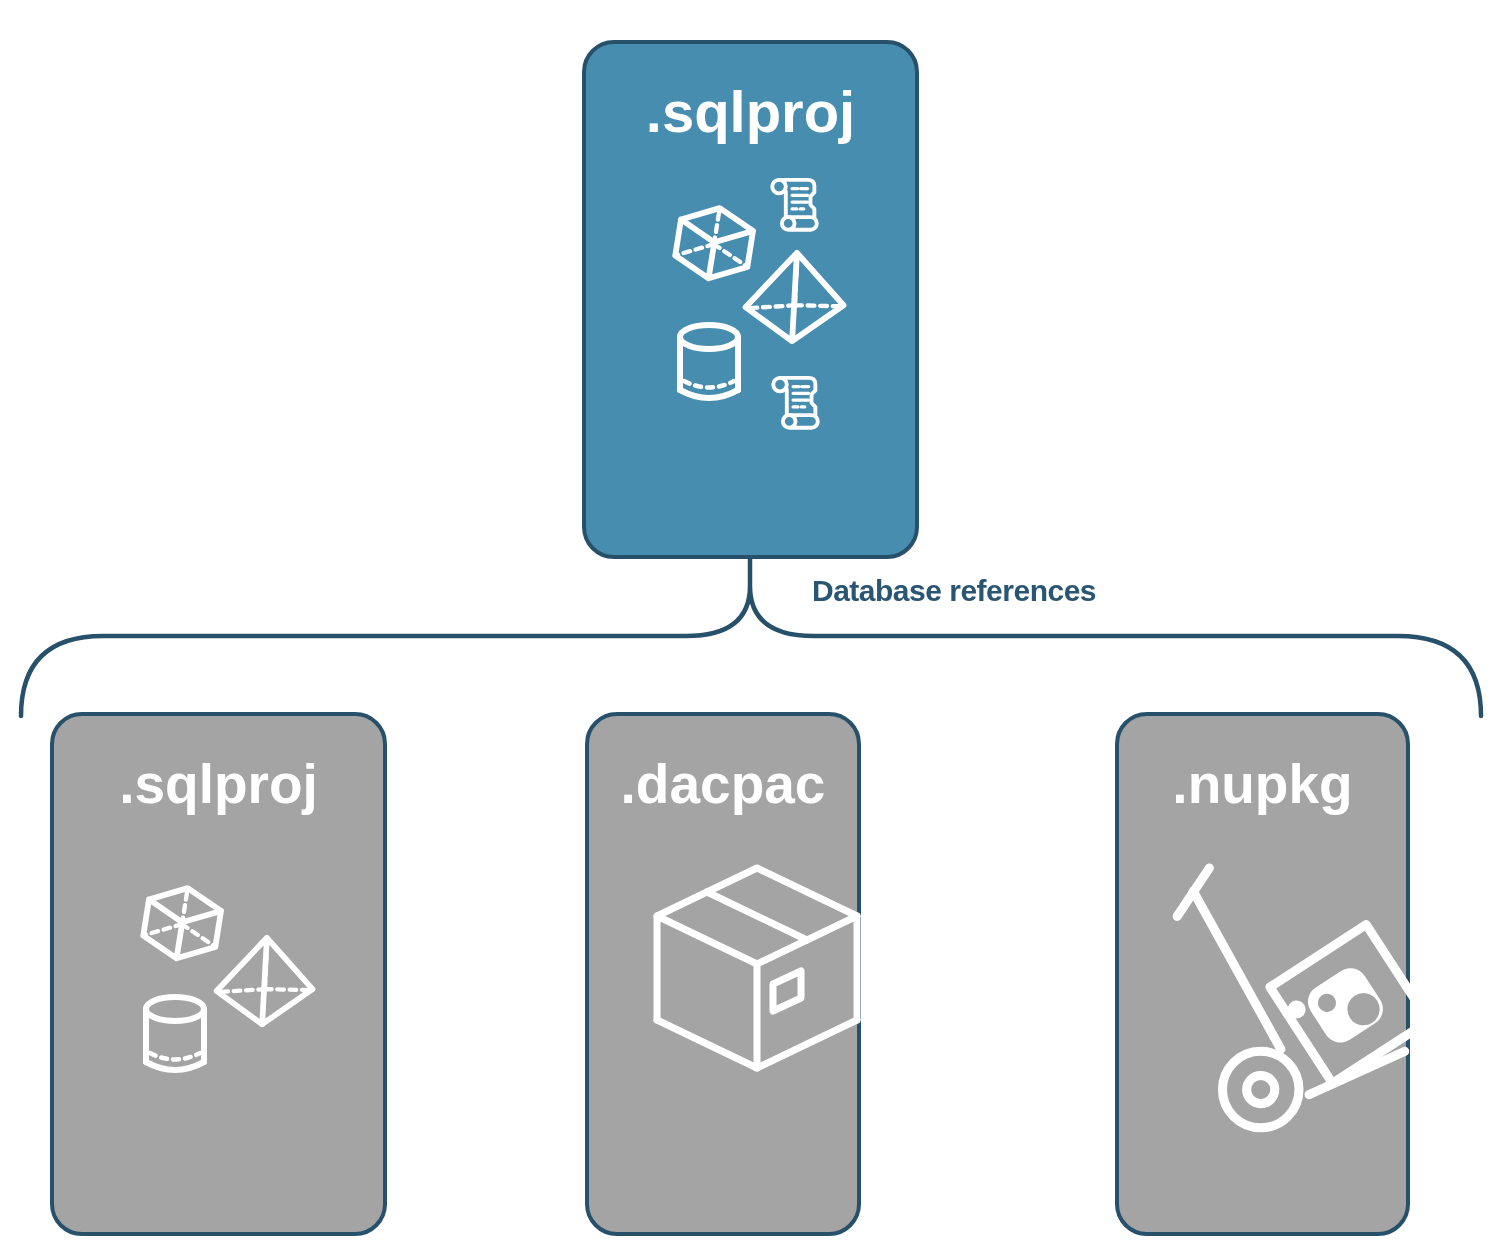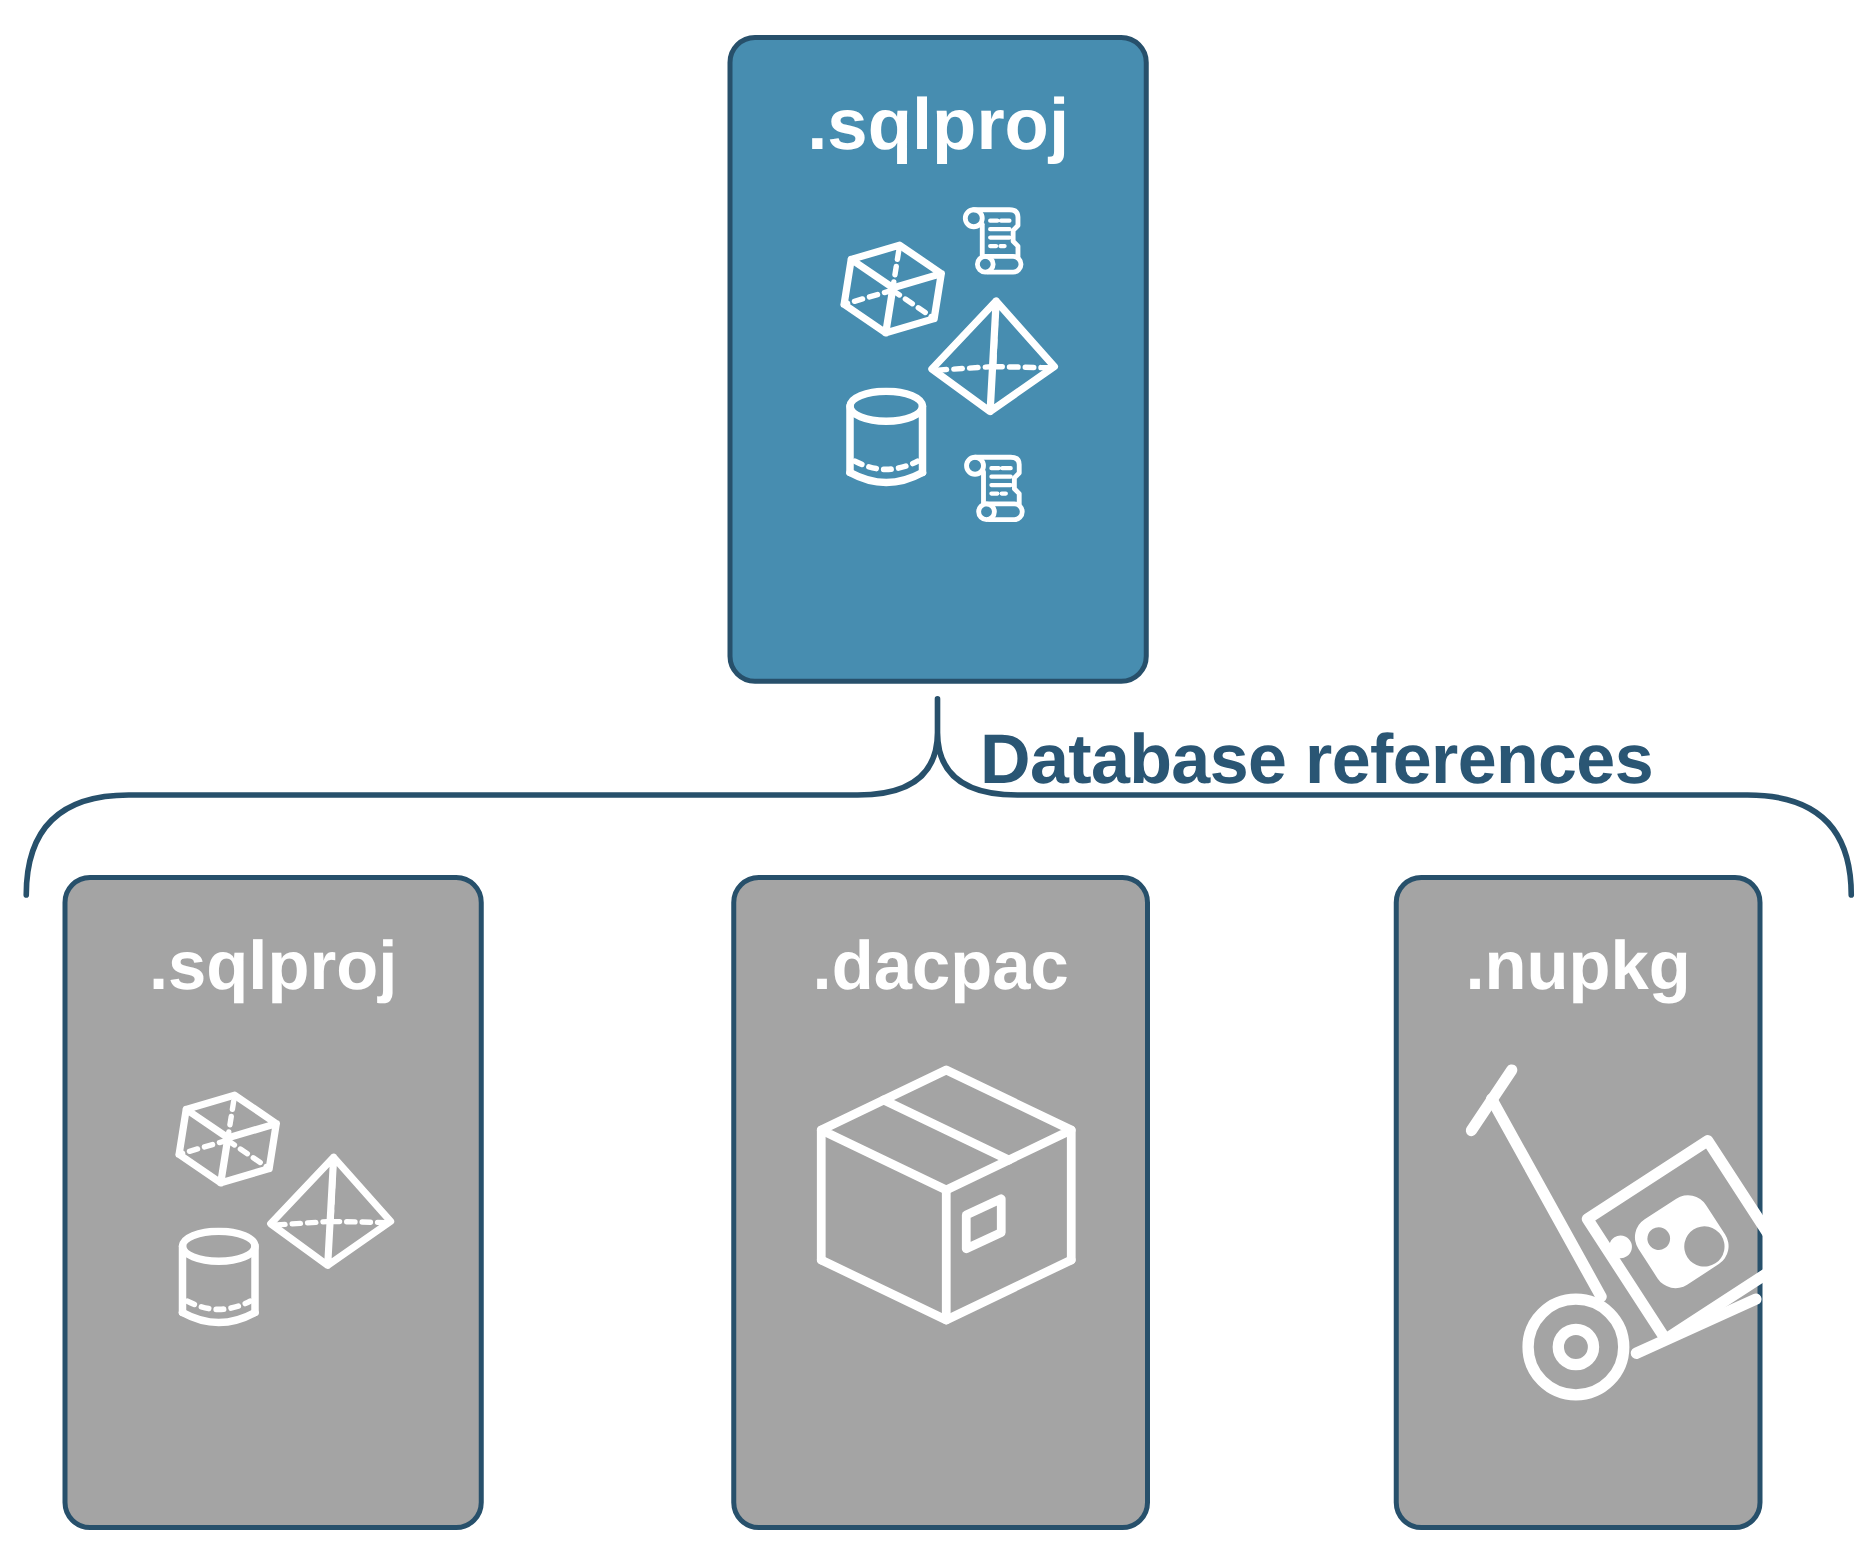--- a/index.html
+++ b/index.html
@@ -8,36 +8,36 @@
     --navy:#27506B;
     --label-navy:#2A5674;
     --white:#FFFFFF;
   }
   *{margin:0;padding:0;box-sizing:border-box;}
   body{background:#fff;font-family:"Liberation Sans", sans-serif;}
   .canvas{
     position:relative;width:1500px;height:1250px;background:#fff;overflow:hidden;
   }
   .node{
-    position:absolute;border:4px solid var(--navy);border-radius:22px;
+    position:absolute;border:4px solid var(--navy);border-radius:32px;margin-top:12px;
   }
   .node.root{left:582px;top:28px;width:337px;height:519px;background:var(--teal);}
   .node.child1{left:50px;top:700px;width:337px;height:524px;background:var(--gray);}
-  .node.child2{left:585px;top:700px;width:335px;height:524px;background:var(--gray);}
+  .node.child2{left:585px;top:700px;width:276px;height:524px;background:var(--gray);}
   .node.child3{left:1115px;top:700px;width:295px;height:524px;background:var(--gray);}
   .node-title{
     position:absolute;left:0;right:0;top:34px;text-align:center;
     color:var(--white);font-weight:bold;font-size:58px;letter-spacing:0px;
   }
   .node.child1 .node-title,.node.child2 .node-title,.node.child3 .node-title{font-size:55px;top:36px;}
   .icon{position:absolute;}
   .brace{position:absolute;left:0;top:0;width:1500px;height:1250px;pointer-events:none;}
   .connector-label{
-    position:absolute;left:784px;top:574px;
-    color:var(--label-navy);font-weight:bold;font-size:56px;letter-spacing:-0.5px;white-space:nowrap;
+    position:absolute;left:812px;top:574px;
+    color:var(--label-navy);font-weight:bold;font-size:30px;letter-spacing:-0.5px;white-space:nowrap;
   }
   svg.line-art{display:block;}
 </style>
 </head>
 <body>
 
 <div class="canvas">
 
   <svg class="brace" viewBox="0 0 1500 1250">
     <path d="M750 559 L750 586

